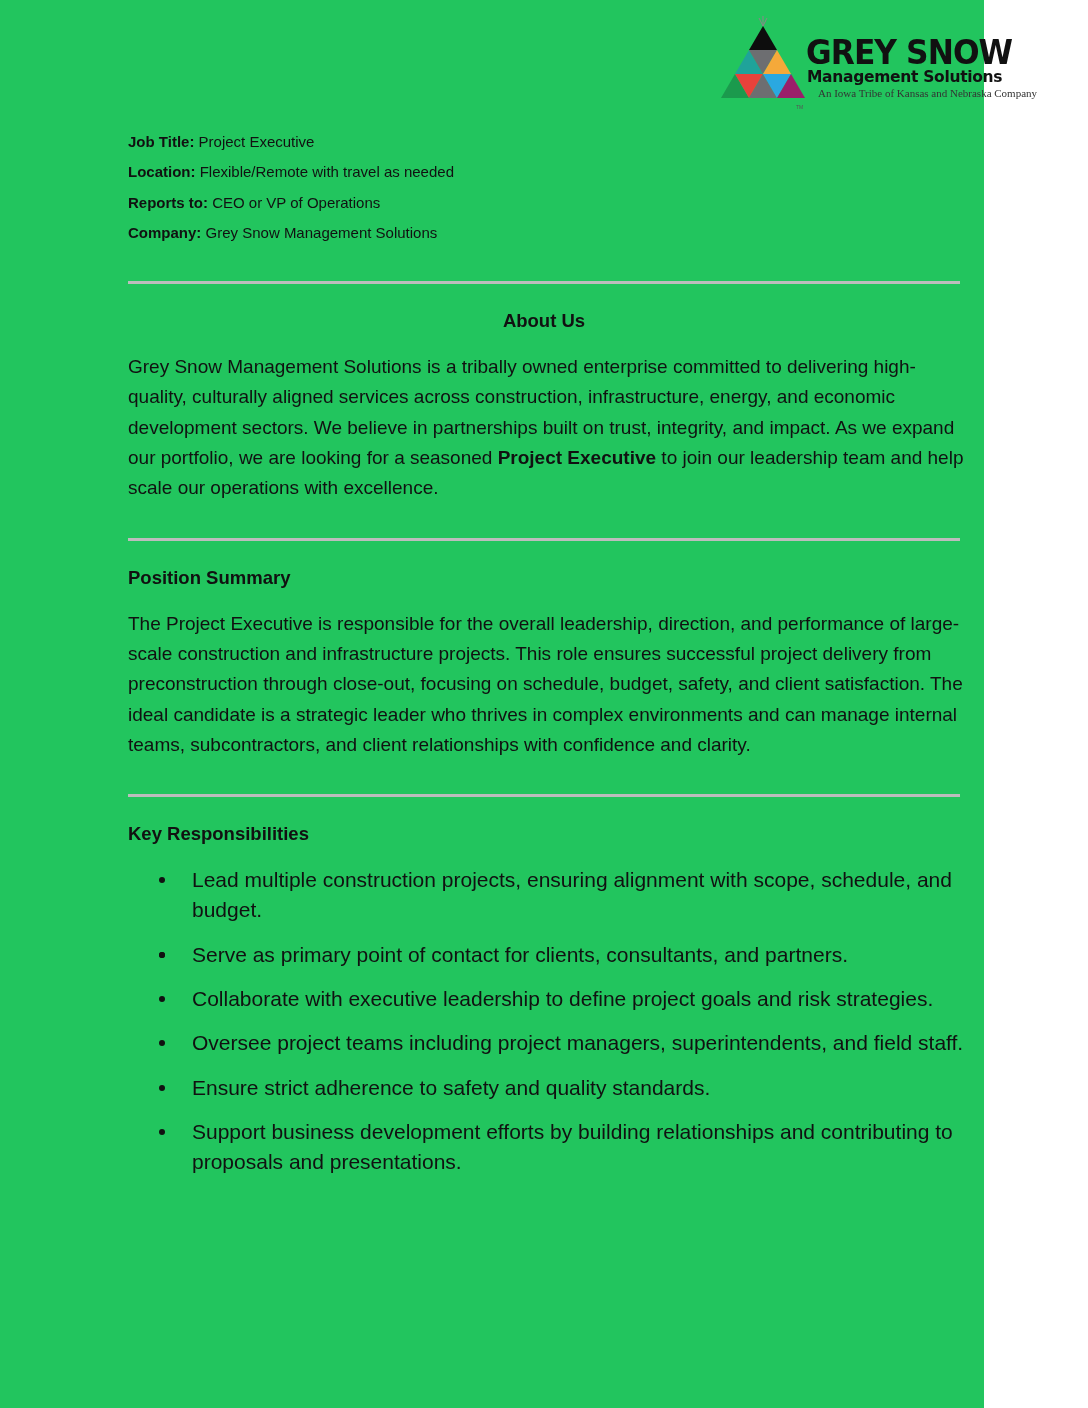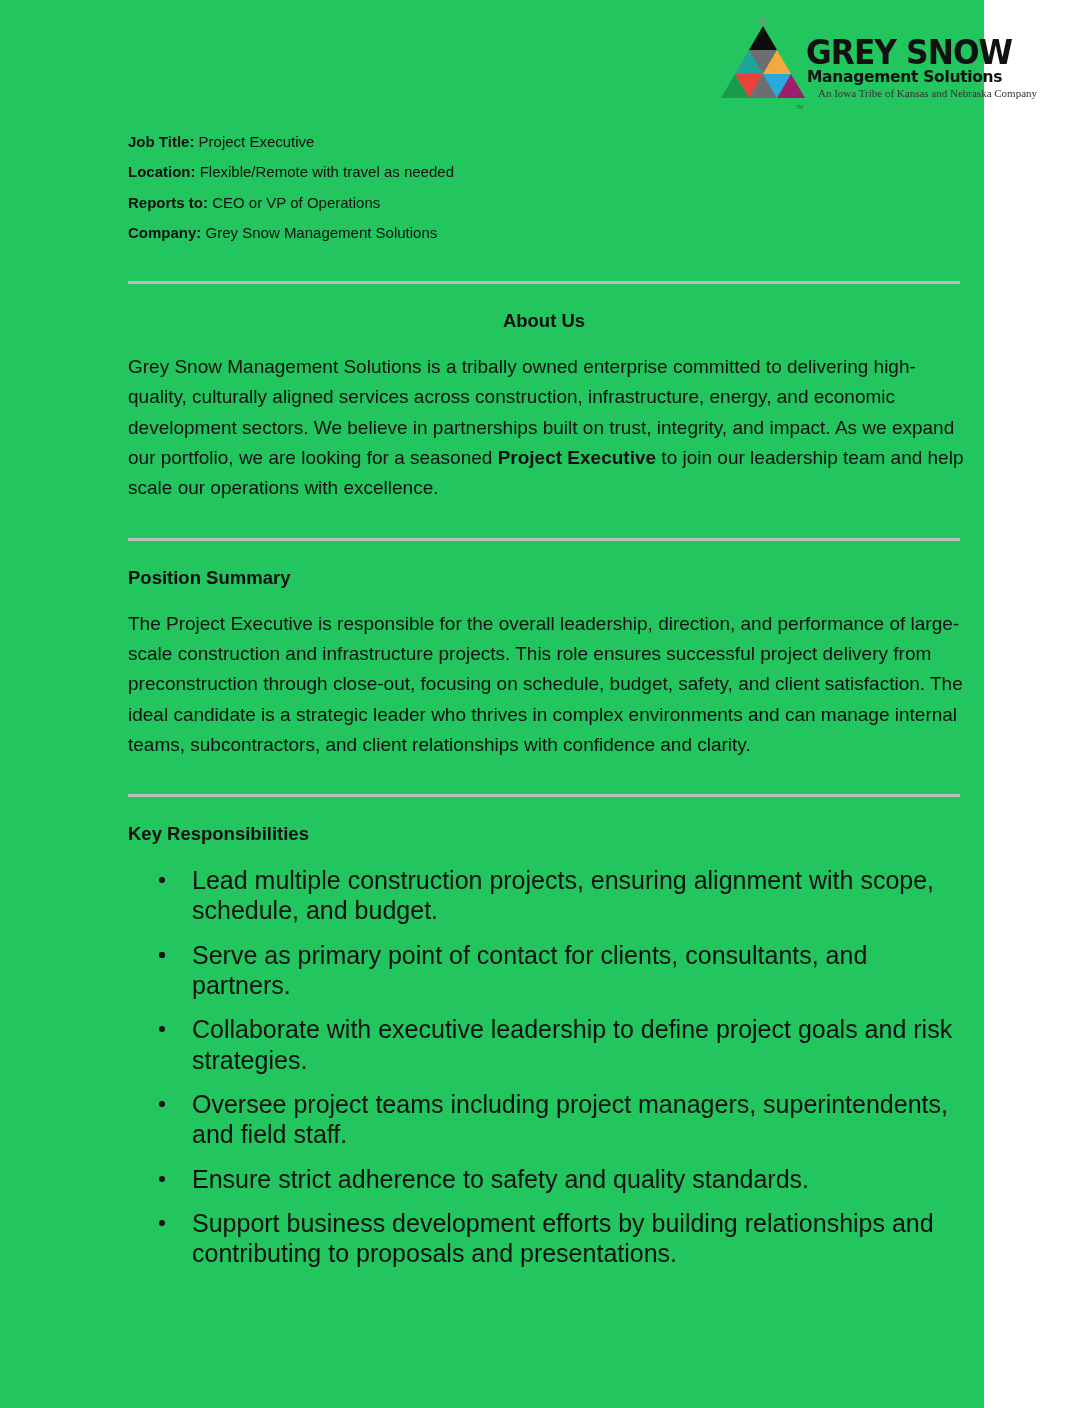--- a/index.html
+++ b/index.html
@@ -114,21 +114,21 @@
     .para b { font-weight: bold; }
 
     ul.resp {
       list-style: none;
       margin: 0;
       padding: 0;
     }
     ul.resp li {
       position: relative;
       padding-left: 64px;
-      font-size: 25px;
+      font-size: 21px;
       line-height: 30.3px;
       margin-bottom: 14px;
       width: 780px;
     }
     ul.resp li .bullet {
       position: absolute;
       left: 31px;
       top: 12px;
       width: 6px;
       height: 6px;

